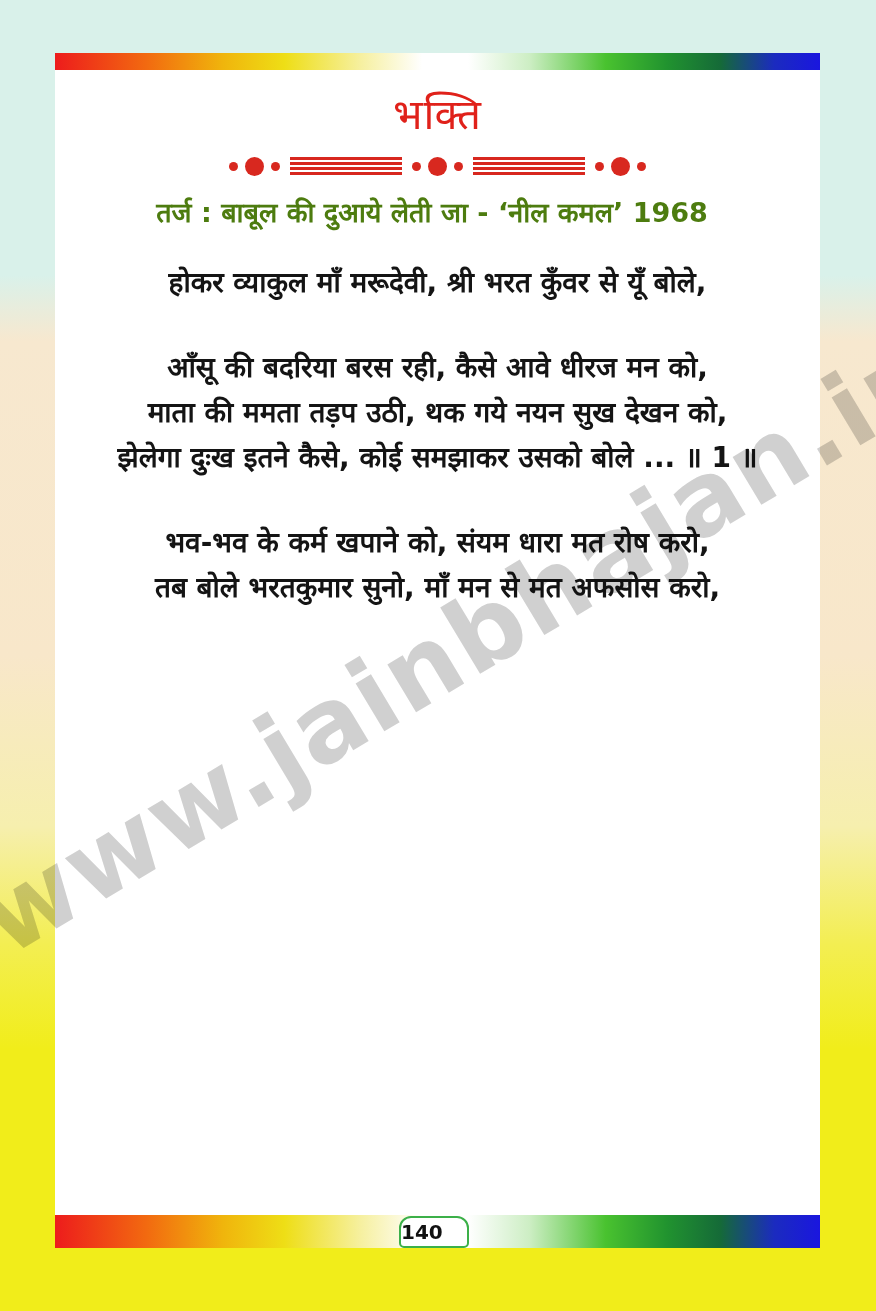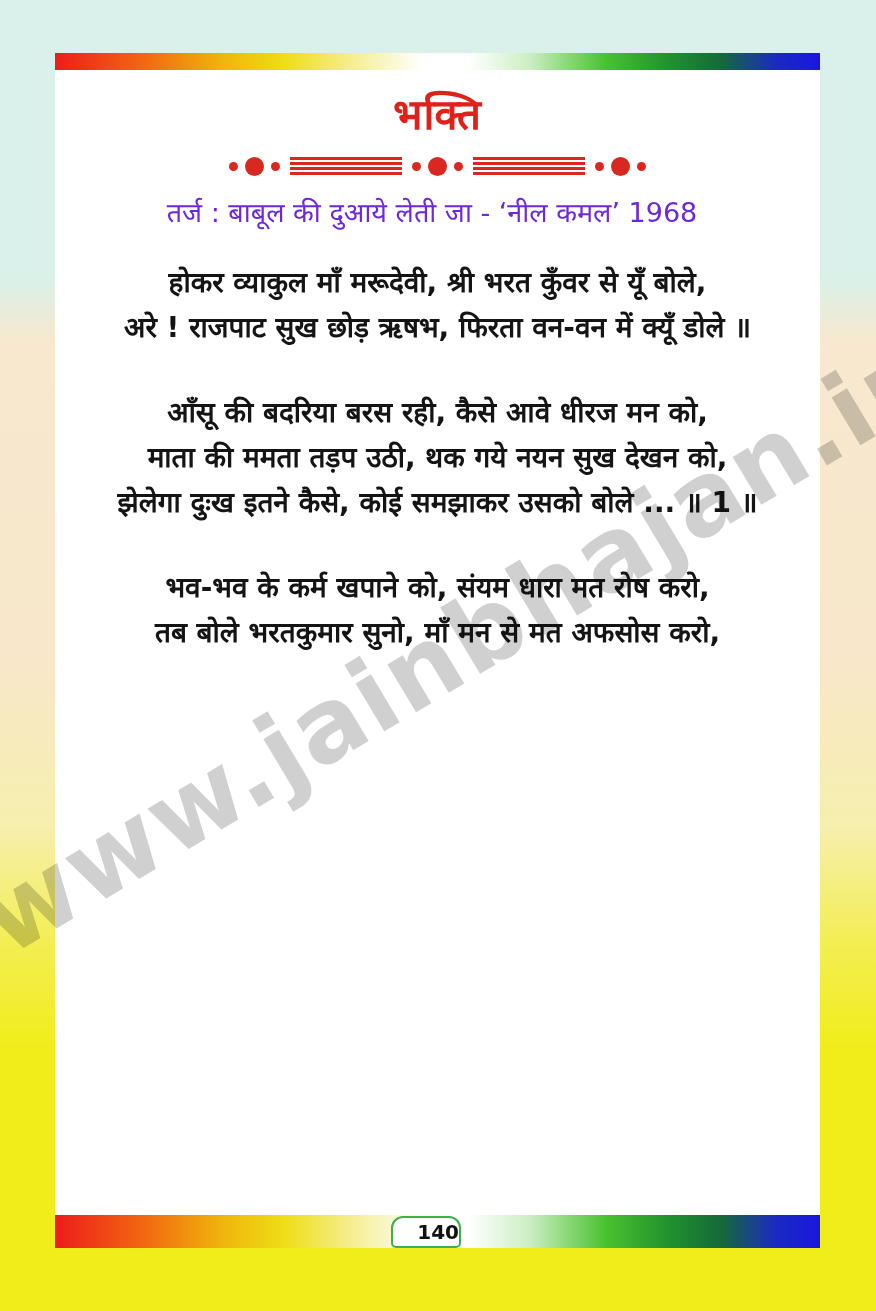--- a/index.html
+++ b/index.html
@@ -24,58 +24,58 @@
       #49c22f 72%, #21932f 80%, #156a38 87%, #1b2bbf 94%, #1a16df 100%);
   }
   .rainbow.top{top:53px;height:17px;}
   .rainbow.bottom{top:1215px;height:33px;}
   .card{
     position:absolute;left:55px;top:70px;width:765px;height:1145px;
     background:#ffffff;
   }
   .card-inner{padding-top:14px;text-align:center;}
   .title{
-    color:#e0211a;font-size:42px;font-weight:bold;
+    color:#e0211a;font-size:42px;font-weight:normal;
     margin:0 0 14px 0;letter-spacing:1px;
   }
   .divider{
     display:flex;justify-content:center;align-items:center;gap:10px;
     margin:0 auto 16px auto;width:600px;height:22px;
   }
   .dgroup{display:flex;align-items:center;gap:7px;}
   .dot-s{width:9px;height:9px;border-radius:50%;background:#d8281f;}
   .dot-l{width:19px;height:19px;border-radius:50%;background:#d8281f;}
   .dlines{
     width:112px;height:18px;
     background:repeating-linear-gradient(180deg,#d8281f 0 3px,rgba(0,0,0,0) 3px 5px);
   }
   .tarz{
-    font-size:27px;font-weight:normal;color:#6d28d9;margin:0 11px 30px 0;
+    font-size:27px;font-weight:bold;color:#4d7c0f;margin:0 11px 30px 0;
   }
   .stanza{margin:0 0 40px 0;}
   .stanza p{
     margin:0;font-size:28px;font-weight:bold;color:#141414;
     line-height:45px;white-space:nowrap;
   }
   .signature{
     margin-top:12px;font-size:27px;font-weight:bold;font-style:italic;color:#141414;
   }
   .watermark{
     position:absolute;left:-120px;top:585px;width:1160px;
     text-align:center;white-space:nowrap;
     transform:rotate(-31deg);
     font-size:102px;font-weight:bold;letter-spacing:2px;
     color:#8f8f8f;opacity:0.42;mix-blend-mode:multiply;
     z-index:5;pointer-events:none;
   }
   .pagenum-box{
-    position:absolute;left:391px;top:1216px;width:66px;height:28px;
+    position:absolute;left:399px;top:1216px;width:66px;height:28px;
     background:#ffffff;border:2px solid #3cb049;
     border-radius:12px 12px 5px 5px;
-    display:flex;align-items:center;justify-content:flex-end;
+    display:flex;align-items:center;justify-content:flex-start;
     z-index:3;
   }
   .pagenum-box span{font-size:20px;font-weight:bold;color:#111;}
 </style>
 </head>
 <body>
 
 <div class="page">
 
   <div class="rainbow top"></div>
@@ -102,21 +102,20 @@
           <i class="dot-s"></i>
           <i class="dot-l"></i>
           <i class="dot-s"></i>
         </div>
       </div>
 
       <p class="tarz">तर्ज : बाबूल की दुआये लेती जा - ‘नील कमल’ 1968</p>
 
       <div class="stanza">
         <p>होकर व्याकुल माँ मरूदेवी, श्री भरत कुँवर से यूँ बोले,</p>
-        <p>अरे ! राजपाट सुख छोड़ ऋषभ, फिरता वन-वन में क्यूँ डोले ॥</p>
       </div>
 
 
       <div class="stanza">
         <p>आँसू की बदरिया बरस रही, कैसे आवे धीरज मन को,</p>
         <p>माता की ममता तड़प उठी, थक गये नयन सुख देखन को,</p>
         <p>झेलेगा दुःख इतने कैसे, कोई समझाकर उसको बोले ... ॥ 1 ॥</p>
       </div>
 
       <div class="stanza">

